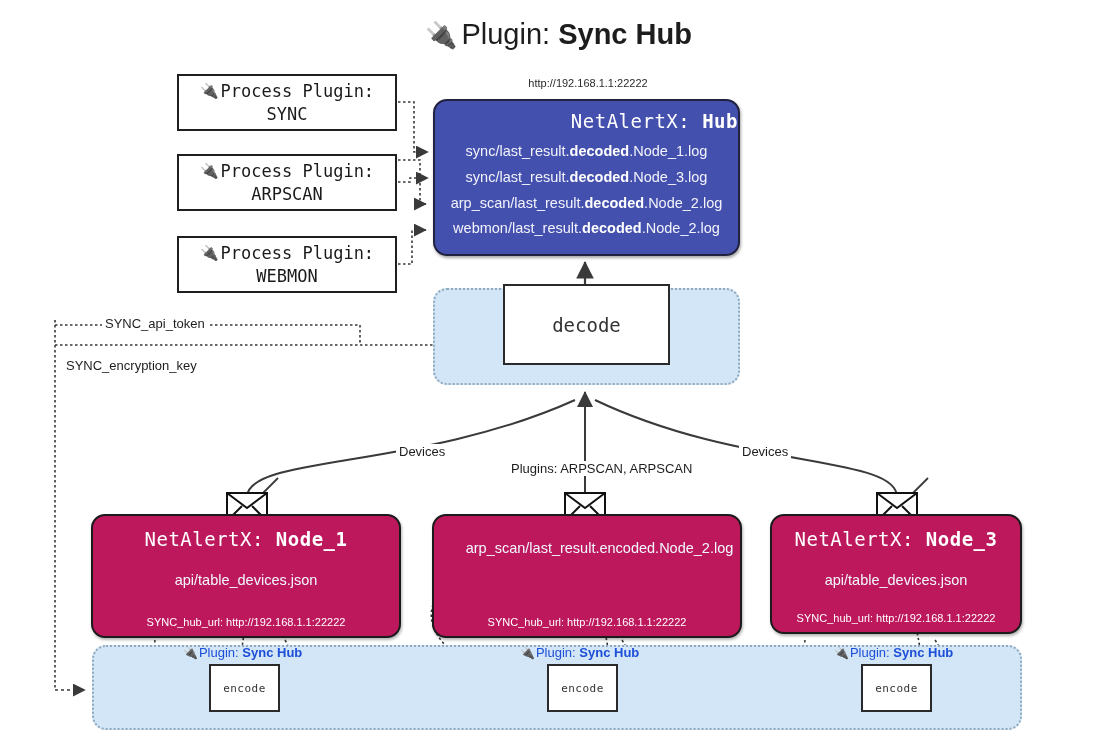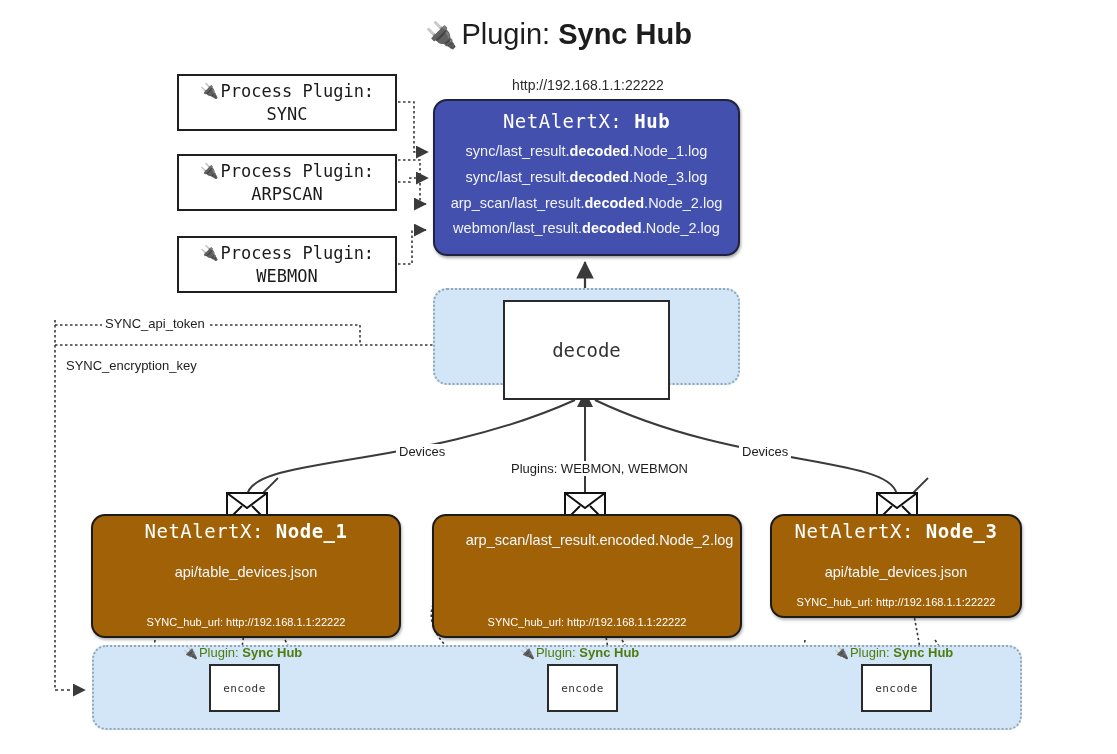--- a/index.html
+++ b/index.html
@@ -21,21 +21,21 @@
     position: absolute; left: 0; right: 0; top: 18px;
     text-align: center;
     font-size: 29px; color: #1d1d1d;
     white-space: nowrap;
   }
   .title .plug { font-size: 26px; margin-right: 4px; }
   .title .bold { font-weight: bold; }
 
   .hub-url {
     position: absolute; top: 77px; left: 433px; width: 310px;
-    text-align: center; font-size: 14px; color: #2b2b2b;
+    text-align: center; font-size: 11px; color: #2b2b2b;
   }
 
   
   .proc-box {
     position: absolute;
     border: 2px solid #1f1f1f;
     background: #ffffff;
     font-family: "DejaVu Sans Mono", monospace;
     font-size: 17px;
     color: #1a1a1a;
@@ -53,21 +53,21 @@
     left: 433px; top: 99px; width: 307px; height: 157px;
     background: #4450ad;
     border: 2px solid #20223f;
     border-radius: 14px;
     box-sizing: border-box;
     color: #ffffff;
     padding-top: 9px;
     box-shadow: 1px 2px 3px rgba(0,0,0,.35);
   }
   .hub-title {
-    text-align: center;
+    text-align: right;
     font-family: "DejaVu Sans Mono", monospace;
     font-size: 19px;
     letter-spacing: .5px;
     margin-bottom: 7px;
   }
   .hub-title .b { font-weight: bold; }
   .hub-line {
     font-size: 14.5px;
     text-align: center;
     line-height: 1.78;
@@ -91,27 +91,27 @@
     box-sizing: border-box;
     display: flex; align-items: center; justify-content: center;
     font-family: "DejaVu Sans Mono", monospace;
     color: #333;
   }
   #decode-box { font-size: 19px; }
 
   
   .node {
     position: absolute;
-    background: #a16207;
+    background: #be185d;
     border: 2px solid #1b1b1b;
     border-radius: 14px;
     box-sizing: border-box;
     color: #ffffff;
     box-shadow: 1px 2px 3px rgba(0,0,0,.3);
-    padding-top: 4px;
+    padding-top: 12px;
   }
   .node-title {
     text-align: center;
     font-family: "DejaVu Sans Mono", monospace;
     font-size: 19px;
     letter-spacing: .5px;
   }
   .node-title .b { font-weight: bold; }
   .node-line {
     text-align: center;
@@ -129,21 +129,21 @@
   }
 
   
   .envelope { position: absolute; width: 42px; height: 30px; }
   .envelope svg { display: block; }
 
   
   .plugin-label {
     position: absolute;
     font-size: 13px;
-    color: #4d7c0f;
+    color: #1d4ed8;
     white-space: nowrap;
   }
   .plugin-label .b { font-weight: bold; }
   .plugin-label .plug-sm { font-size: 12px; margin-right: 1px; }
   .encode-box { font-size: 11px; letter-spacing: .5px; }
 
   
   .wire-label {
     position: absolute;
     font-size: 13px;
@@ -247,29 +247,29 @@
     </div>
     <div class="hub-line">
       <span>arp_scan/last_result.</span><b>decoded</b><span>.Node_2.log</span>
     </div>
     <div class="hub-line">
       <span>webmon/last_result.</span><b>decoded</b><span>.Node_2.log</span>
     </div>
   </div>
 
   <div class="lb-box" style="left:433px; top:288px; width:307px; height:97px;"></div>
-  <div class="white-box" id="decode-box" style="left:503px; top:300px; width:167px; height:100px;">
+  <div class="white-box" id="decode-box" style="left:503px; top:284px; width:167px; height:81px;">
     <span>decode</span>
   </div>
 
   <div class="wire-label" style="left:102px; top:316px;text-align:center;">SYNC_api_token</div>
   <div class="wire-label" style="left:63px; top:358px;text-align:right;">SYNC_encryption_key</div>
 
   <div class="wire-label" style="left:396px; top:444px;">Devices</div>
-  <div class="wire-label" style="left:508px; top:461px;">Plugins: WEBMON, WEBMON</div>
+  <div class="wire-label" style="left:508px; top:461px;">Plugins: ARPSCAN, ARPSCAN</div>
   <div class="wire-label" style="left:739px; top:444px;">Devices</div>
 
   <div class="envelope" style="left:226px; top:492px;">
     <svg width="42" height="30" viewBox="0 0 42 30">
       <rect x="1" y="1" width="40" height="28" fill="#fff" stroke="#111" stroke-width="2"></rect>
       <path d="M1,1 L21,16 L41,1" fill="none" stroke="#111" stroke-width="2"></path>
       <path d="M1,29 L16,14 M41,29 L26,14" fill="none" stroke="#111" stroke-width="2"></path>
     </svg>
   </div>
   <div class="envelope" style="left:564px; top:492px;">
@@ -294,21 +294,21 @@
     </div>
     <div class="node-line" style="margin-top:18px;">api/table_devices.json</div>
     <div class="node-foot">SYNC_hub_url: http://192.168.1.1:22222</div>
   </div>
 
   <div class="node" style="left:432px; top:514px; width:310px; height:124px;">
     <div class="node-line" style="margin-top:8px;margin-left:25px;">arp_scan/last_result.encoded.Node_2.log</div>
     <div class="node-foot">SYNC_hub_url: http://192.168.1.1:22222</div>
   </div>
 
-  <div class="node" style="left:770px; top:514px; width:252px; height:104px;">
+  <div class="node" style="left:770px; top:514px; width:252px; height:120px;">
     <div class="node-title">
       <span>NetAlertX:</span>
       <span class="b">Node_3</span>
     </div>
     <div class="node-line" style="margin-top:18px;">api/table_devices.json</div>
     <div class="node-foot">SYNC_hub_url: http://192.168.1.1:22222</div>
   </div>
 
   <div class="lb-box" style="left:92px; top:645px; width:930px; height:85px;"></div>
 

